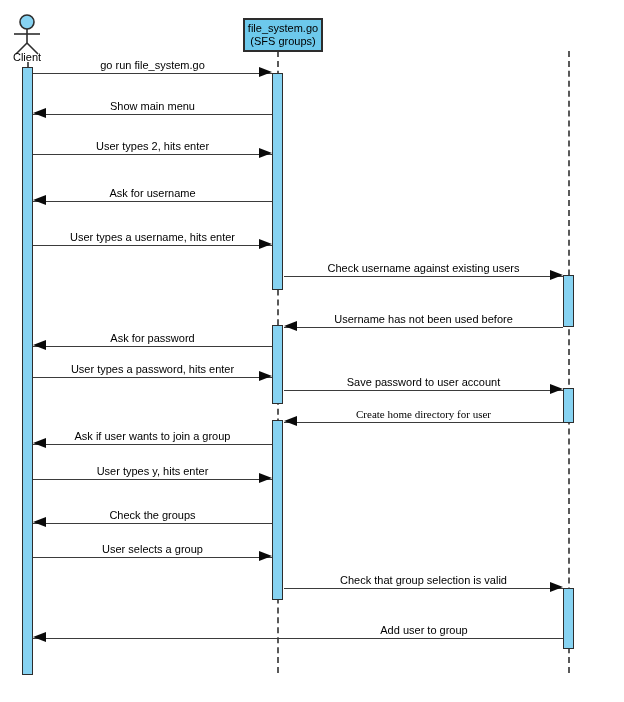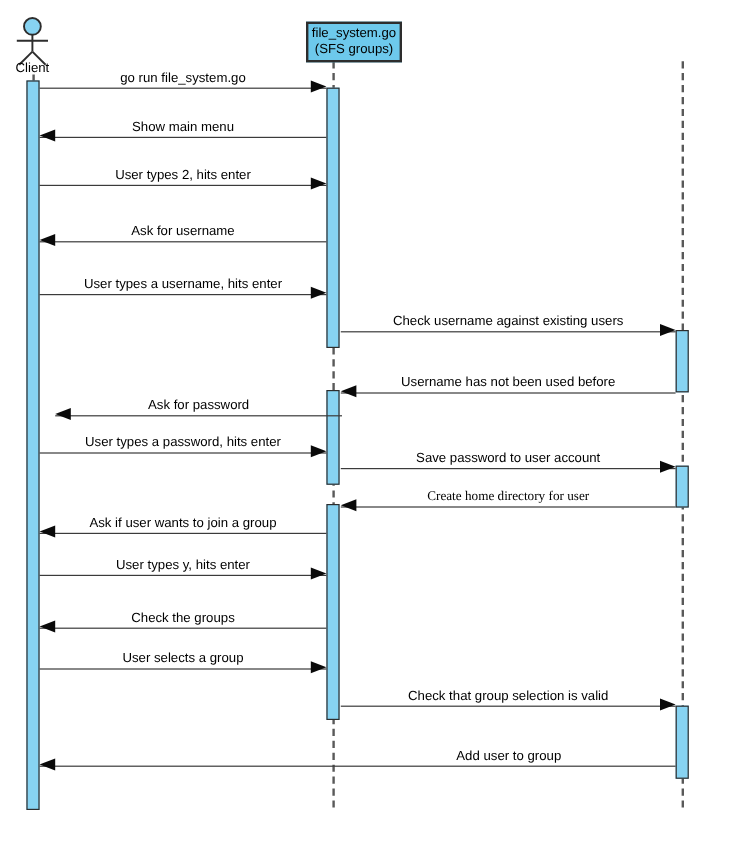--- a/index.html
+++ b/index.html
@@ -108,21 +108,21 @@
 
   <svg class="actor-svg" width="34" height="44" viewBox="0 0 34 44">
     <circle cx="16" cy="9" r="7" fill="#87D3F2" stroke="#2d2d2d" stroke-width="1.6"></circle>
     <line x1="16" y1="16" x2="16" y2="30" stroke="#2d2d2d" stroke-width="1.6"></line>
     <line x1="3" y1="21" x2="29" y2="21" stroke="#2d2d2d" stroke-width="1.6"></line>
     <line x1="16" y1="30" x2="5" y2="41" stroke="#2d2d2d" stroke-width="1.6"></line>
     <line x1="16" y1="30" x2="27" y2="41" stroke="#2d2d2d" stroke-width="1.6"></line>
   </svg>
   <div class="actor-label">Client</div>
 
-  <div class="head-box" style="left:255px; top:18px;">
+  <div class="head-box" style="left:243px; top:18px;">
     <div>file_system.go</div>
     <div>(SFS groups)</div>
   </div>
 
   <div class="activation" style="left:22px; top:67px; height:608px;"></div>
   <div class="activation" style="left:272px; top:73px; height:217px;"></div>
   <div class="activation" style="left:272px; top:325px; height:79px;"></div>
   <div class="activation" style="left:272px; top:420px; height:180px;"></div>
   <div class="activation" style="left:563px; top:275px; height:52px;"></div>
   <div class="activation" style="left:563px; top:388px; height:35px;"></div>
@@ -142,21 +142,21 @@
     </div>
   <div class="arrow right" style="left:33px; top:245px; width:239px;">
       <span class="label">User types a username, hits enter</span>
     </div>
   <div class="arrow right" style="left:284px; top:276px; width:279px;">
       <span class="label">Check username against existing users</span>
     </div>
   <div class="arrow left" style="left:284px; top:327px; width:279px;">
       <span class="label">Username has not been used before</span>
     </div>
-  <div class="arrow left" style="left:46px; top:346px; width:239px;">
+  <div class="arrow left" style="left:33px; top:346px; width:239px;">
       <span class="label">Ask for password</span>
     </div>
   <div class="arrow right" style="left:33px; top:377px; width:239px;">
       <span class="label">User types a password, hits enter</span>
     </div>
   <div class="arrow right" style="left:284px; top:390px; width:279px;">
       <span class="label">Save password to user account</span>
     </div>
   <div class="arrow left" style="left:284px; top:422px; width:279px;font-family:Liberation Serif, serif;">
       <span class="label">Create home directory for user</span>

